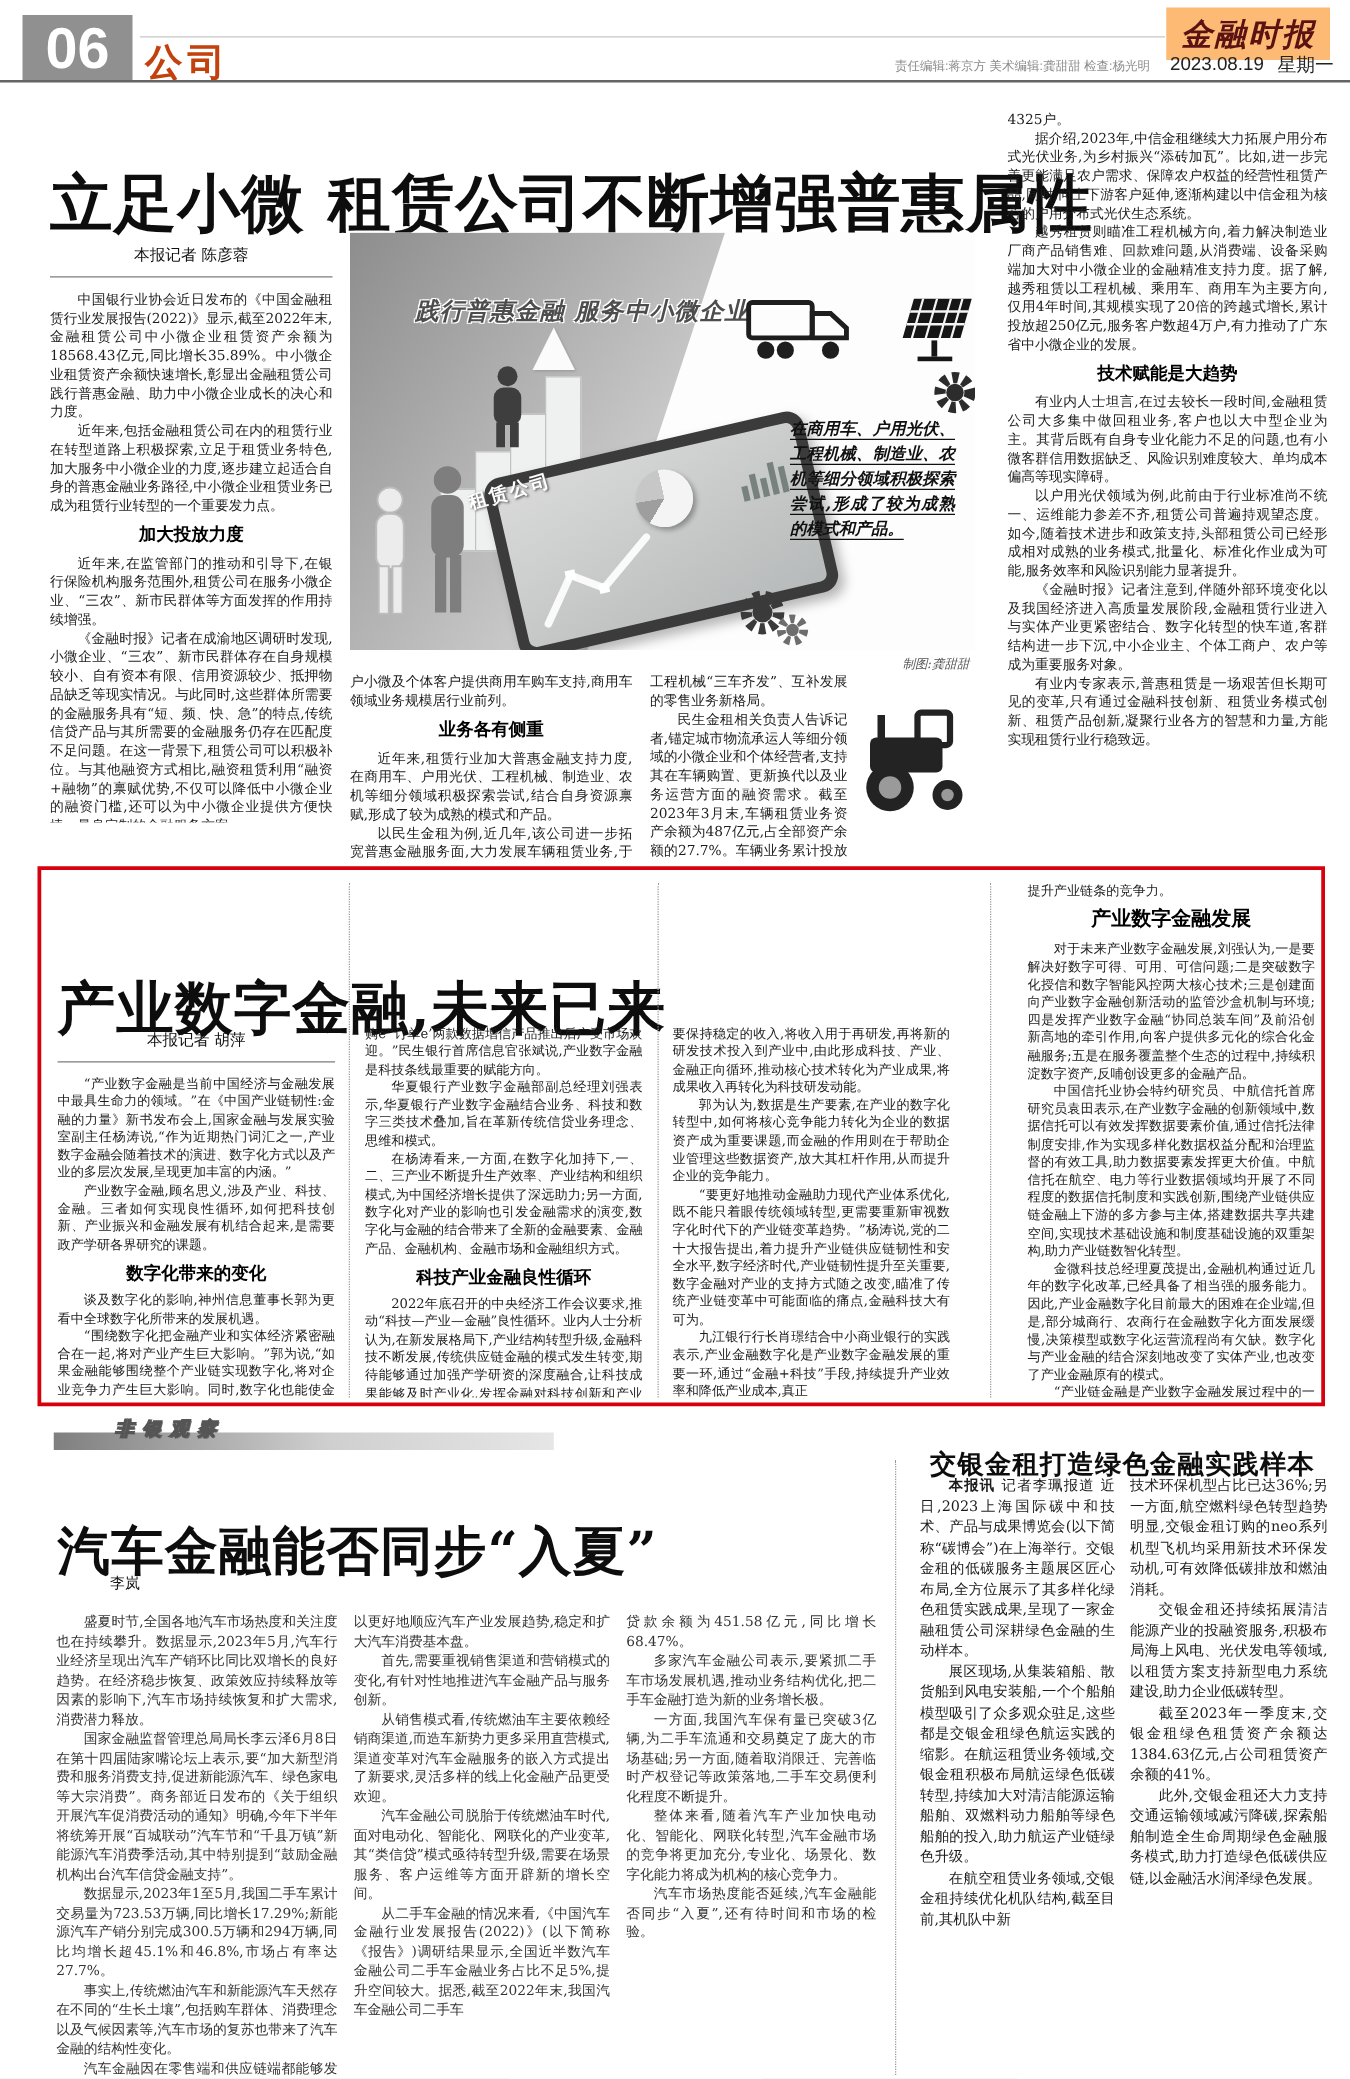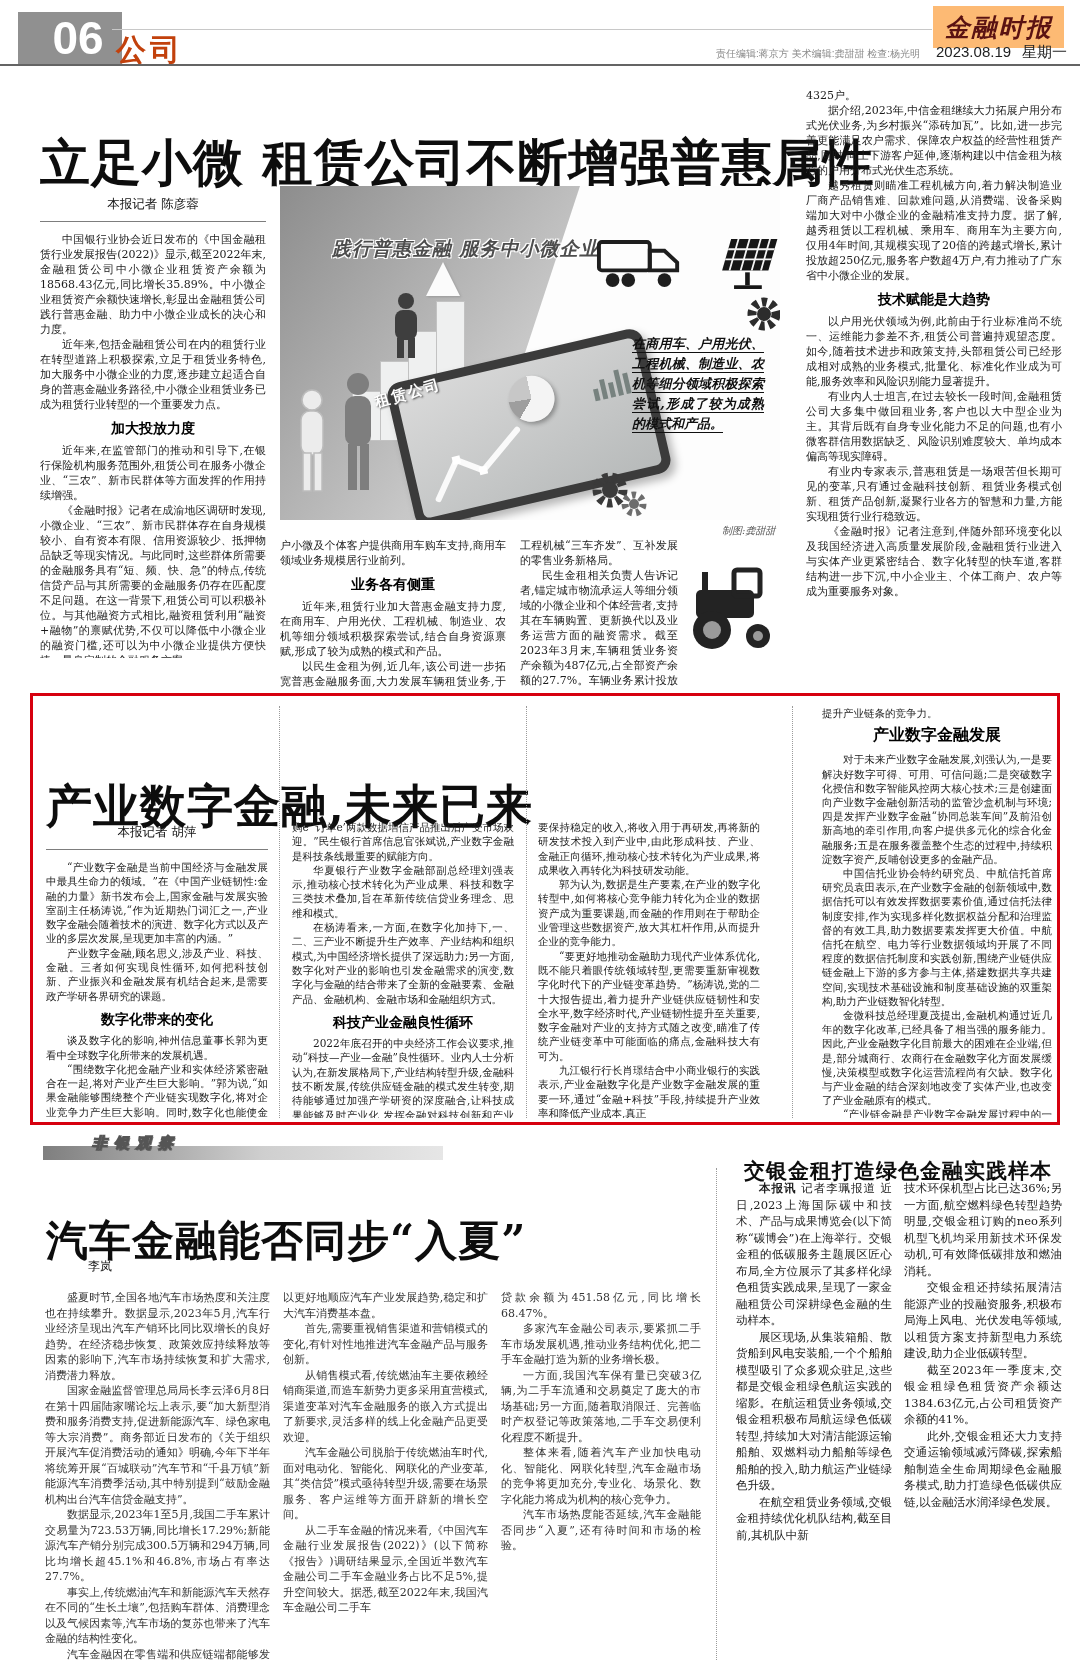--- a/index.html
+++ b/index.html
@@ -2,21 +2,21 @@
 <html><head>
 <meta charset="utf-8">
 <style>
   html,body{margin:0;padding:0;background:#e9e9e9;}
   #page{position:relative;width:1080px;height:1663px;margin:0 auto;background:#fff;overflow:hidden;
         font-family:"DejaVu Serif","Liberation Serif",serif;color:#1c1c1c;}
   .abs{position:absolute;}
 
   
   .pnum{left:18px;top:12px;width:88px;height:52px;background:#909090;color:#fff;text-align:center;
-        font:bold 46px/52px "Liberation Sans","DejaVu Sans",sans-serif;padding-left:16px;}
+        font:bold 46px/52px "Liberation Sans","DejaVu Sans",sans-serif;}
   .section-name{left:116px;top:30px;font:700 30px "Liberation Sans","DejaVu Sans",sans-serif;color:#c2410c;letter-spacing:4px;}
   .rule1{left:112px;top:29px;width:820px;height:1px;background:#c8c8c8;}
   .masthead{left:933px;top:6px;width:131px;height:42px;background:#fdba74;display:flex;align-items:center;justify-content:center;}
   .masthead span{font-style:italic;font-weight:900;font-size:25px;color:#5a1212;letter-spacing:2px;}
   .credits{left:590px;top:47px;width:330px;text-align:right;font:10px/13px "Liberation Sans",sans-serif;color:#8a8a8a;}
   .idate{left:936px;top:43px;font:15px "Liberation Sans",sans-serif;color:#222;}
   .iweek{left:1022px;top:43px;font:15px "Liberation Sans",sans-serif;color:#222;}
   .rule2{left:0;top:64px;width:1080px;height:2px;background:#646464;}
 
   
@@ -134,24 +134,24 @@
     </div>
   <div class="col lead-col" id="lead-col3">
       <p class="para cont">工程机械“三车齐发”、互补发展的零售业务新格局。</p>
       <p class="para">民生金租相关负责人告诉记者,锚定城市物流承运人等细分领域的小微企业和个体经营者,支持其在车辆购置、更新换代以及业务运营方面的融资需求。截至2023年3月末,车辆租赁业务资产余额为487亿元,占全部资产余额的27.7%。车辆业务累计投放超1400亿元,为69万余户中小微及零售客户提供融资租赁服务。</p>
     </div>
   <div class="col lead-col" id="lead-col4">
       <p class="para cont">4325户。</p>
       <p class="para">据介绍,2023年,中信金租继续大力拓展户用分布式光伏业务,为乡村振兴“添砖加瓦”。比如,进一步完善更能满足农户需求、保障农户权益的经营性租赁产品,同时,向上下游客户延伸,逐渐构建以中信金租为核心的户用分布式光伏生态系统。</p>
       <p class="para">越秀租赁则瞄准工程机械方向,着力解决制造业厂商产品销售难、回款难问题,从消费端、设备采购端加大对中小微企业的金融精准支持力度。据了解,越秀租赁以工程机械、乘用车、商用车为主要方向,仅用4年时间,其规模实现了20倍的跨越式增长,累计投放超250亿元,服务客户数超4万户,有力推动了广东省中小微企业的发展。</p>
       <p class="subhead">技术赋能是大趋势</p>
+      <p class="para">有业内人士坦言,在过去较长一段时间,金融租赁公司大多集中做回租业务,客户也以大中型企业为主。其背后既有自身专业化能力不足的问题,也有小微客群信用数据缺乏、风险识别难度较大、单均成本偏高等现实障碍。</p>
       <p class="para">以户用光伏领域为例,此前由于行业标准尚不统一、运维能力参差不齐,租赁公司普遍持观望态度。如今,随着技术进步和政策支持,头部租赁公司已经形成相对成熟的业务模式,批量化、标准化作业成为可能,服务效率和风险识别能力显著提升。</p>
-      <p class="para">有业内人士坦言,在过去较长一段时间,金融租赁公司大多集中做回租业务,客户也以大中型企业为主。其背后既有自身专业化能力不足的问题,也有小微客群信用数据缺乏、风险识别难度较大、单均成本偏高等现实障碍。</p>
+      <p class="para">《金融时报》记者注意到,伴随外部环境变化以及我国经济进入高质量发展阶段,金融租赁行业进入与实体产业更紧密结合、数字化转型的快车道,客群结构进一步下沉,中小企业主、个体工商户、农户等成为重要服务对象。</p>
       <p class="para">有业内专家表示,普惠租赁是一场艰苦但长期可见的变革,只有通过金融科技创新、租赁业务模式创新、租赁产品创新,凝聚行业各方的智慧和力量,方能实现租赁行业行稳致远。</p>
-      <p class="para">《金融时报》记者注意到,伴随外部环境变化以及我国经济进入高质量发展阶段,金融租赁行业进入与实体产业更紧密结合、数字化转型的快车道,客群结构进一步下沉,中小企业主、个体工商户、农户等成为重要服务对象。</p>
     </div>
 
   <div class="abs" id="illo">
     <div class="illo-bg"></div>
     <div class="illo-title">践行普惠金融 服务中小微企业</div>
     <div class="bar b1"></div>
     <div class="bar b2"></div>
     <div class="bar b3"></div>
     <div class="bar b4"></div>
     <div class="up-arrow"></div>
@@ -238,21 +238,21 @@
   <div class="byline ruled" id="f-byline">本报记者 胡萍</div>
   <div class="col f-col" id="f-col1">
       <p class="para">“产业数字金融是当前中国经济与金融发展中最具生命力的领域。”在《中国产业链韧性:金融的力量》新书发布会上,国家金融与发展实验室副主任杨涛说,“作为近期热门词汇之一,产业数字金融会随着技术的演进、数字化方式以及产业的多层次发展,呈现更加丰富的内涵。”</p>
       <p class="para">产业数字金融,顾名思义,涉及产业、科技、金融。三者如何实现良性循环,如何把科技创新、产业振兴和金融发展有机结合起来,是需要政产学研各界研究的课题。</p>
       <p class="subhead">数字化带来的变化</p>
       <p class="para">谈及数字化的影响,神州信息董事长郭为更看中全球数字化所带来的发展机遇。</p>
       <p class="para">“围绕数字化把金融产业和实体经济紧密融合在一起,将对产业产生巨大影响。”郭为说,“如果金融能够围绕整个产业链实现数字化,将对企业竞争力产生巨大影响。同时,数字化也能使金融风控模型和银行营销发生重大变化。”</p>
     </div>
   <div class="col f-col" id="f-col2">
       <p class="para cont">购e’‘订单e’两款数据增信产品推出后广受市场欢迎。”民生银行首席信息官张斌说,产业数字金融是科技条线最重要的赋能方向。</p>
-      <p class="para">华夏银行产业数字金融部副总经理刘强表示,推动核心技术转化为产业成果、科技和数字三类技术叠加,旨在革新传统信贷业务理念、思维和模式。</p>
+      <p class="para">华夏银行产业数字金融部副总经理刘强表示,华夏银行产业数字金融结合业务、科技和数字三类技术叠加,旨在革新传统信贷业务理念、思维和模式。</p>
       <p class="para">在杨涛看来,一方面,在数字化加持下,一、二、三产业不断提升生产效率、产业结构和组织模式,为中国经济增长提供了深远助力;另一方面,数字化对产业的影响也引发金融需求的演变,数字化与金融的结合带来了全新的金融要素、金融产品、金融机构、金融市场和金融组织方式。</p>
       <p class="subhead">科技产业金融良性循环</p>
       <p class="para">2022年底召开的中央经济工作会议要求,推动“科技—产业—金融”良性循环。业内人士分析认为,在新发展格局下,产业结构转型升级,金融科技不断发展,传统供应链金融的模式发生转变,期待能够通过加强产学研资的深度融合,让科技成果能够及时产业化,发挥金融对科技创新和产业振兴的支持作用,从而把科技创新、产业振兴</p>
     </div>
   <div class="col f-col" id="f-col3">
       <p class="para cont">要保持稳定的收入,将收入用于再研发,再将新的研发技术投入到产业中,由此形成科技、产业、金融正向循环,推动核心技术转化为产业成果,将成果收入再转化为科技研发动能。</p>
       <p class="para">郭为认为,数据是生产要素,在产业的数字化转型中,如何将核心竞争能力转化为企业的数据资产成为重要课题,而金融的作用则在于帮助企业管理这些数据资产,放大其杠杆作用,从而提升企业的竞争能力。</p>
       <p class="para">“要更好地推动金融助力现代产业体系优化,既不能只着眼传统领域转型,更需要重新审视数字化时代下的产业链变革趋势。”杨涛说,党的二十大报告提出,着力提升产业链供应链韧性和安全水平,数字经济时代,产业链韧性提升至关重要,数字金融对产业的支持方式随之改变,瞄准了传统产业链变革中可能面临的痛点,金融科技大有可为。</p>
       <p class="para">九江银行行长肖璟结合中小商业银行的实践表示,产业金融数字化是产业数字金融发展的重要一环,通过“金融+科技”手段,持续提升产业效率和降低产业成本,真正</p>
     </div>

